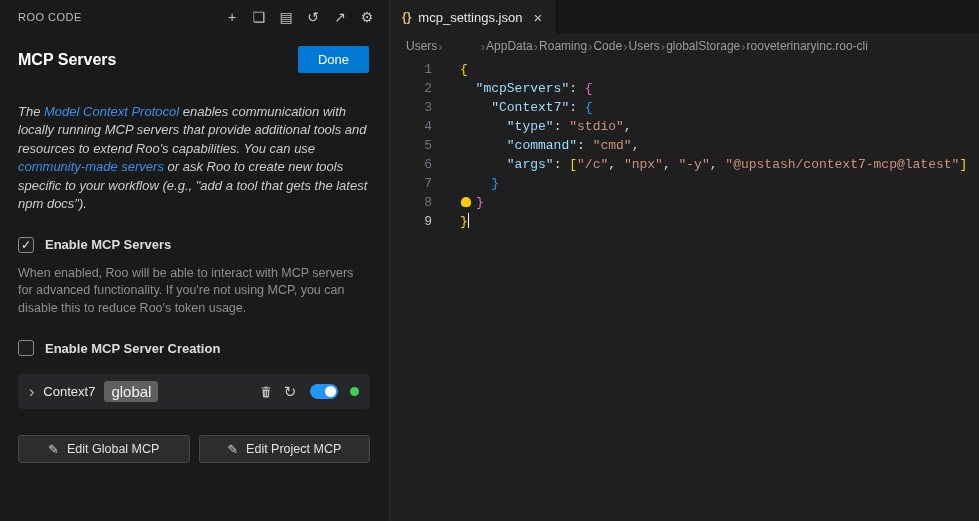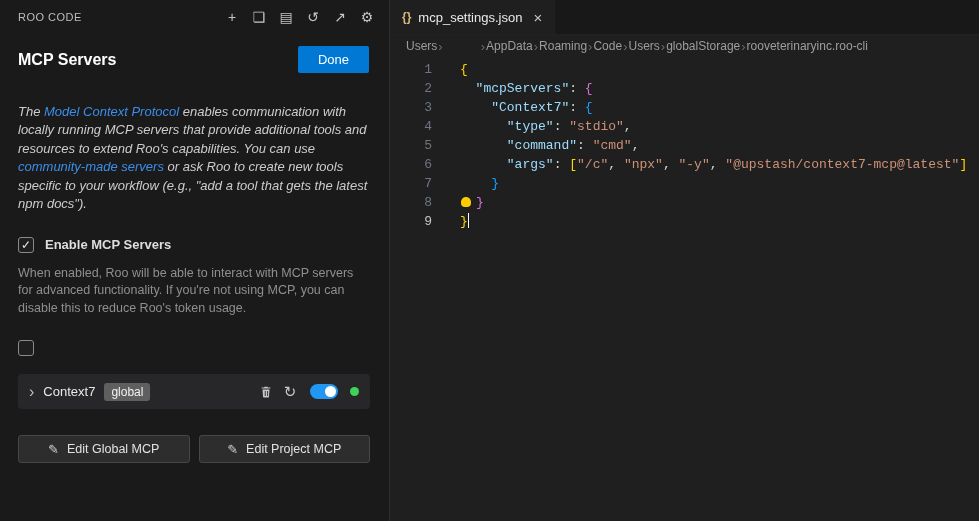--- a/index.html
+++ b/index.html
@@ -25,21 +25,21 @@
   .setting-head { display:flex; align-items:center; gap:11px; }
   .checkbox { width:16px; height:16px; border:1px solid #8a8a8a; border-radius:3px; background:#1f1f1f;
               display:flex; align-items:center; justify-content:center; cursor:pointer; flex-shrink:0; }
   .checkbox .check { font-size:12px; color:#e6e6e6; line-height:1; }
   .setting-label { font-size:13px; font-weight:bold; color:#dedede; }
   .setting-desc { margin-top:12px; font-size:12.5px; line-height:1.4; color:#8f8f8f; }
   .server-row { margin:18px 19px 0 18px; height:35px; background:#27272a; border-radius:4px;
                 display:flex; align-items:center; padding:0 11px; gap:9px; }
   .chev { color:#bdbdbd; font-size:16px; line-height:1; cursor:pointer; }
   .server-name { font-size:13px; color:#e8e8e8; }
-  .badge { background:#5f5f5f; color:#f2f2f2; font-size:12px; padding:2px 7px; border-radius:3px; }
+  .badge { background:#5f5f5f; color:#f2f2f2; font-size:15px; padding:2px 7px; border-radius:3px; }
   .flex-sp { flex:1; }
   .row-icon { color:#c6c6c6; cursor:pointer; display:flex; align-items:center; }
   .row-icon.refresh { font-size:15px; width:16px; justify-content:center; }
   .toggle { width:28px; height:15px; border-radius:8px; background:var(--toggle); position:relative; cursor:pointer; margin:0 3px; }
   .toggle::after { content:""; position:absolute; top:2px; right:2px; width:11px; height:11px; border-radius:50%; background:#ffffff; }
   .dot { width:9px; height:9px; border-radius:50%; background:var(--green); }
   .edit-row { display:flex; gap:9px; margin:26px 19px 0 18px; }
   .edit-btn { flex:1; height:28px; display:flex; align-items:center; justify-content:center; gap:8px;
               background:#2d2d2d; border:1px solid #474747; border-radius:3px; color:#e2e2e2;
               font-size:12.5px; font-family:inherit; cursor:pointer; }
@@ -99,20 +99,21 @@
             <span class="check">✓</span>
           </span>
         <span class="setting-label">Enable MCP Servers</span>
       </div>
       <div class="setting-desc">When enabled, Roo will be able to interact with MCP servers for advanced functionality. If you're not using MCP, you can disable this to reduce Roo's token usage.</div>
     </div>
 
     <div class="setting">
       <div class="setting-head">
         <span class="checkbox"></span>
+        <span class="setting-label">Enable MCP Server Creation</span>
       </div>
     </div>
 
     <div class="server-row">
       <span class="chev">›</span>
       <span class="server-name">Context7</span>
       <span class="badge">global</span>
       <span class="flex-sp"></span>
       <span class="row-icon">
         <svg width="14" height="14" viewBox="0 0 16 16">

